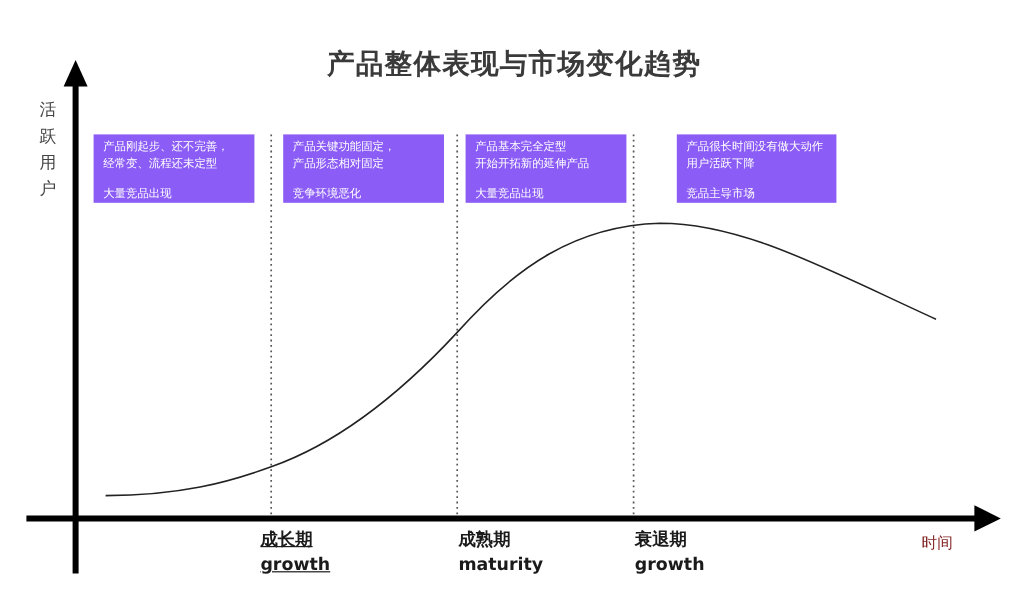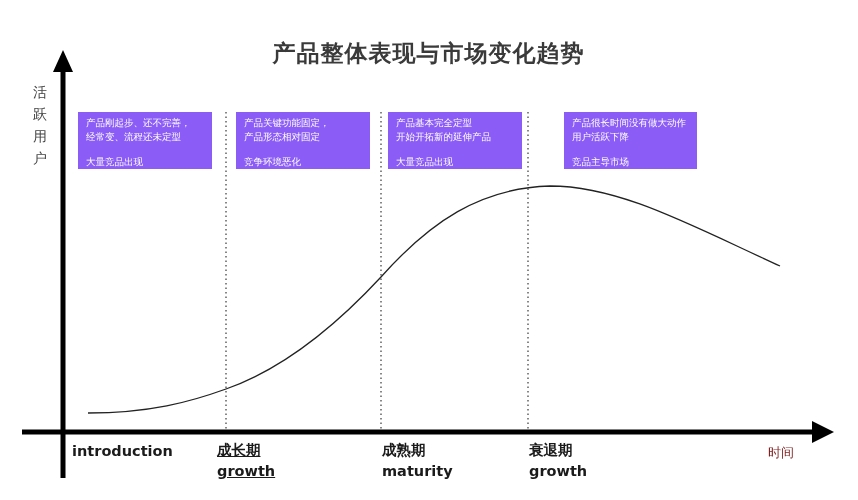--- a/index.html
+++ b/index.html
@@ -64,21 +64,20 @@
   <div>大量竞品出现</div>
 </div>
 <div class="box" style="left:564px;width:133px;">
   <div>产品很长时间没有做大动作</div>
   <div>用户活跃下降</div>
   <div class="gap"></div>
   <div>竞品主导市场</div>
 </div>
 
 <div class="stage" style="left:72px;">
-  <div class="en">introduction</div>
 </div>
 <div class="stage" style="left:217px;text-decoration:underline;">
   <div class="cn">成长期</div>
   <div class="en">growth</div>
 </div>
 <div class="stage" style="left:382px;">
   <div class="cn">成熟期</div>
   <div class="en">maturity</div>
 </div>
 <div class="stage" style="left:529px;">

